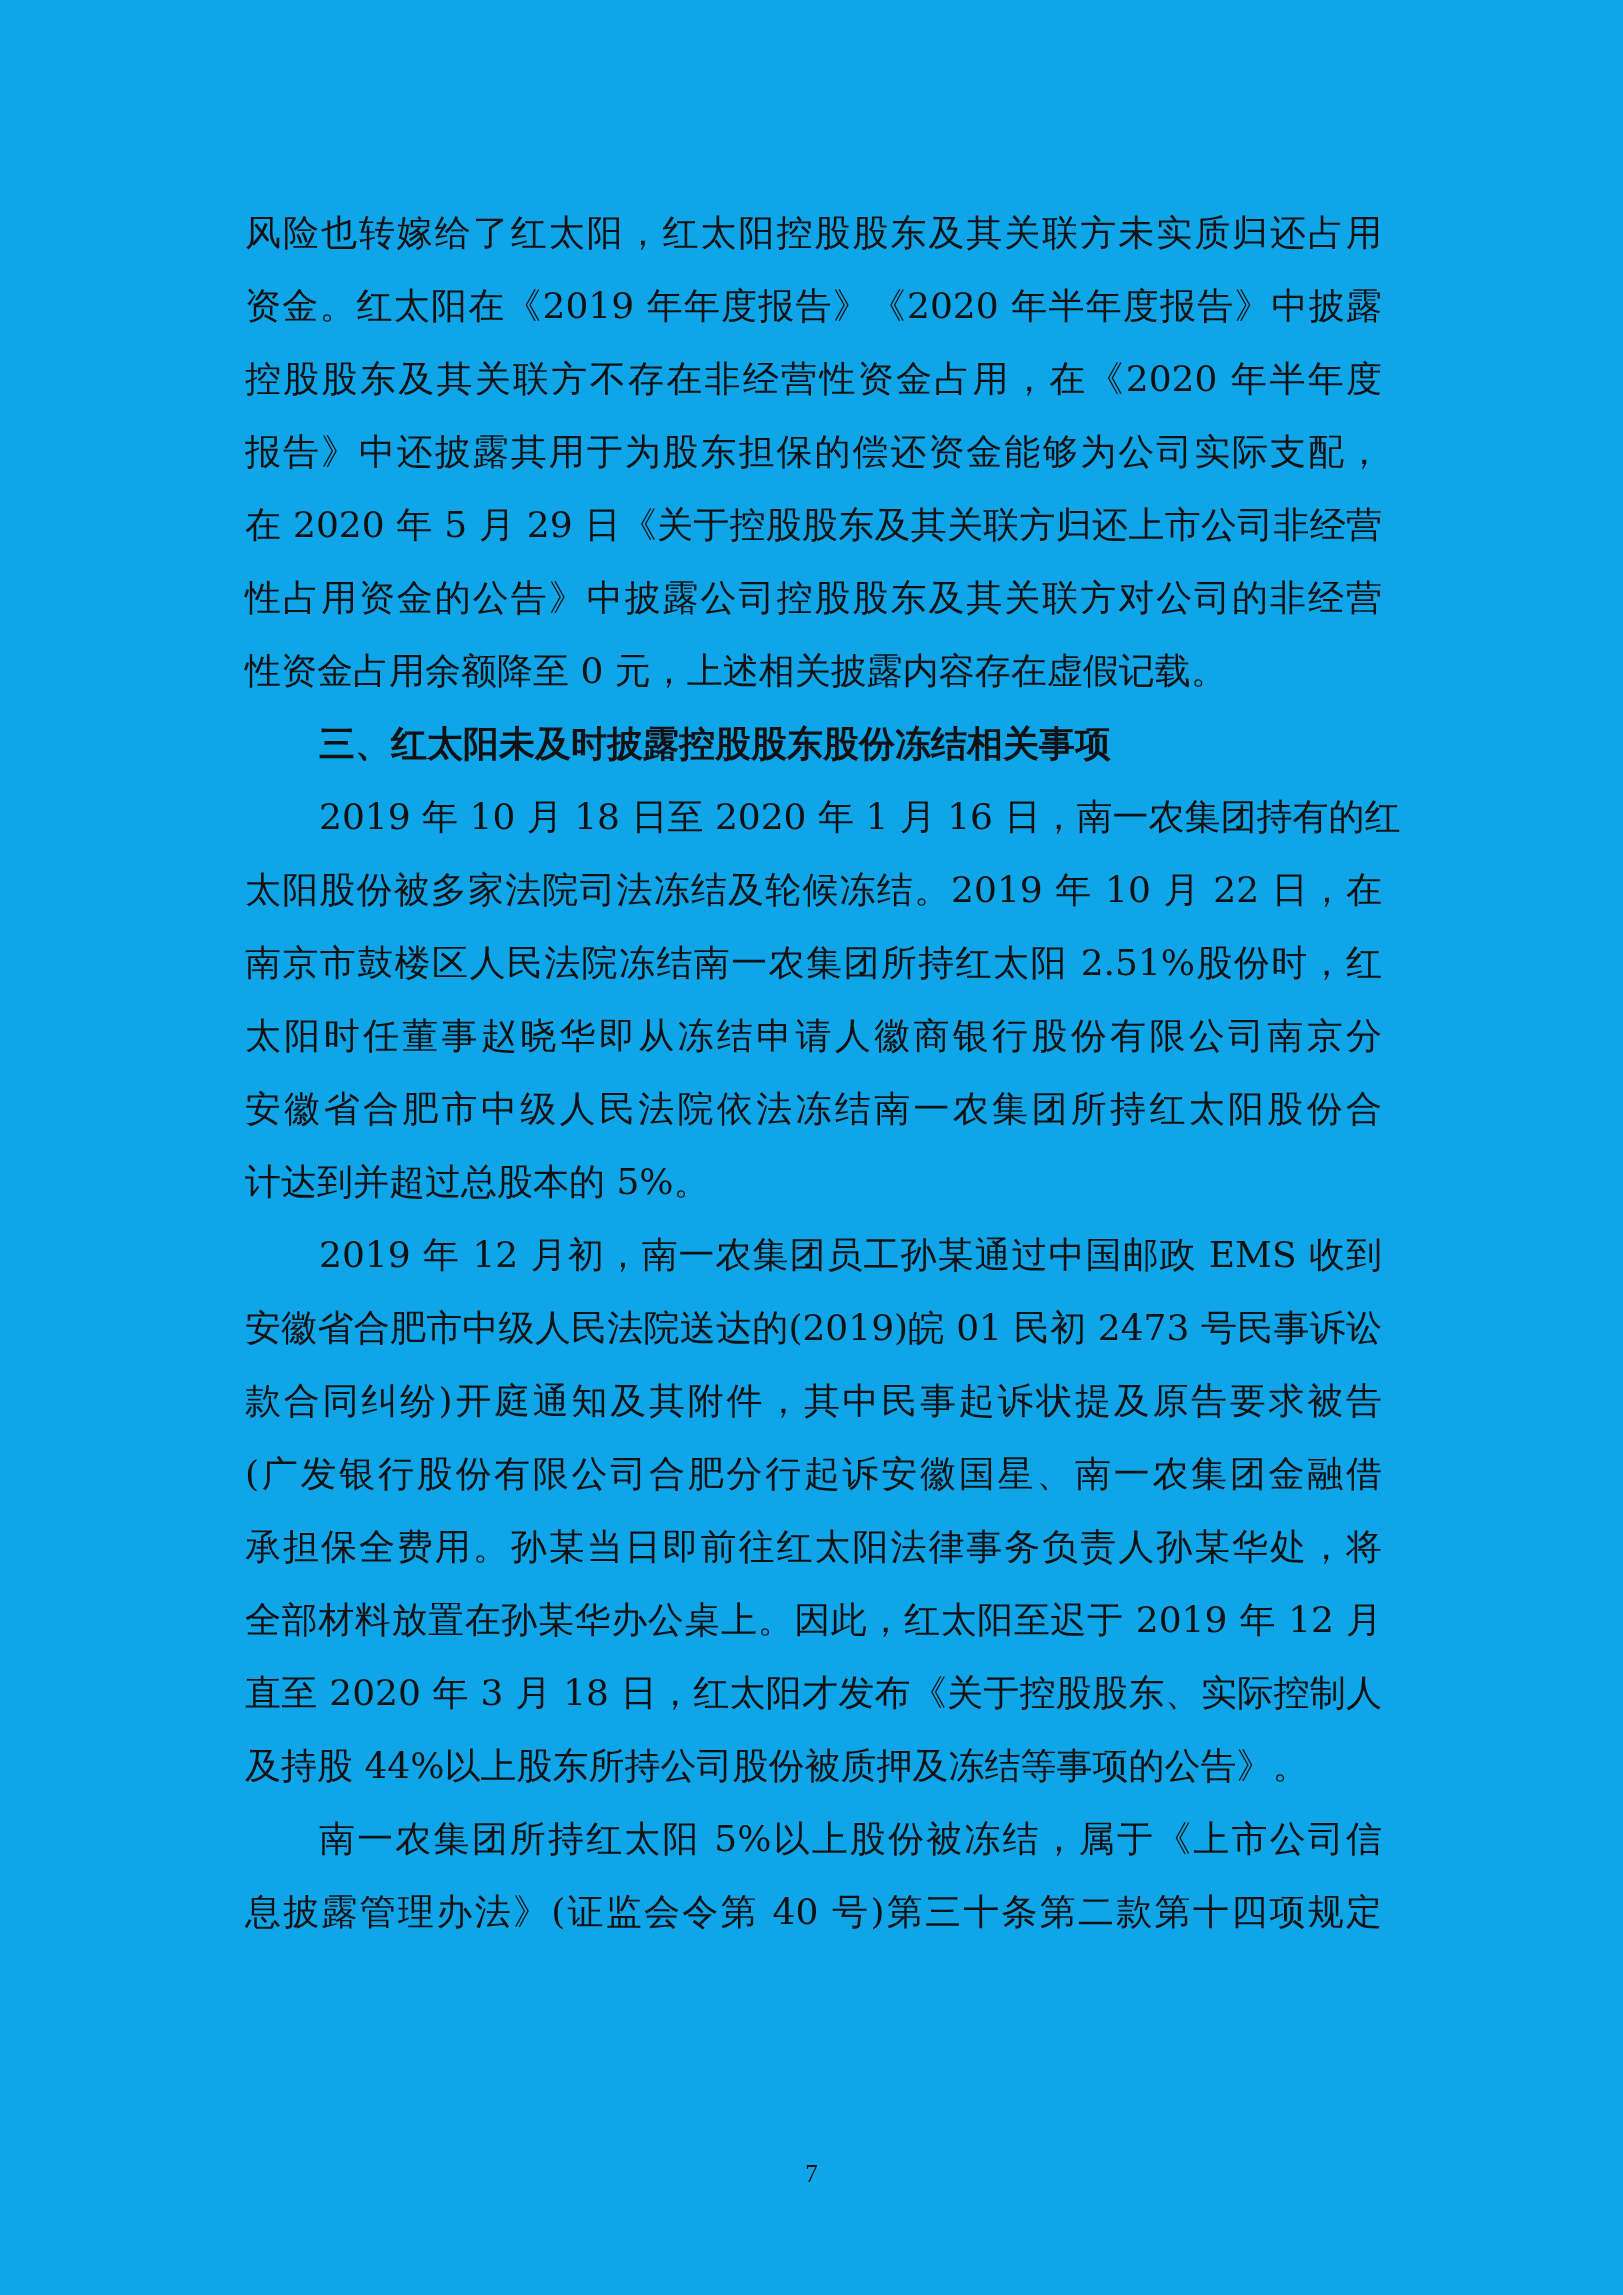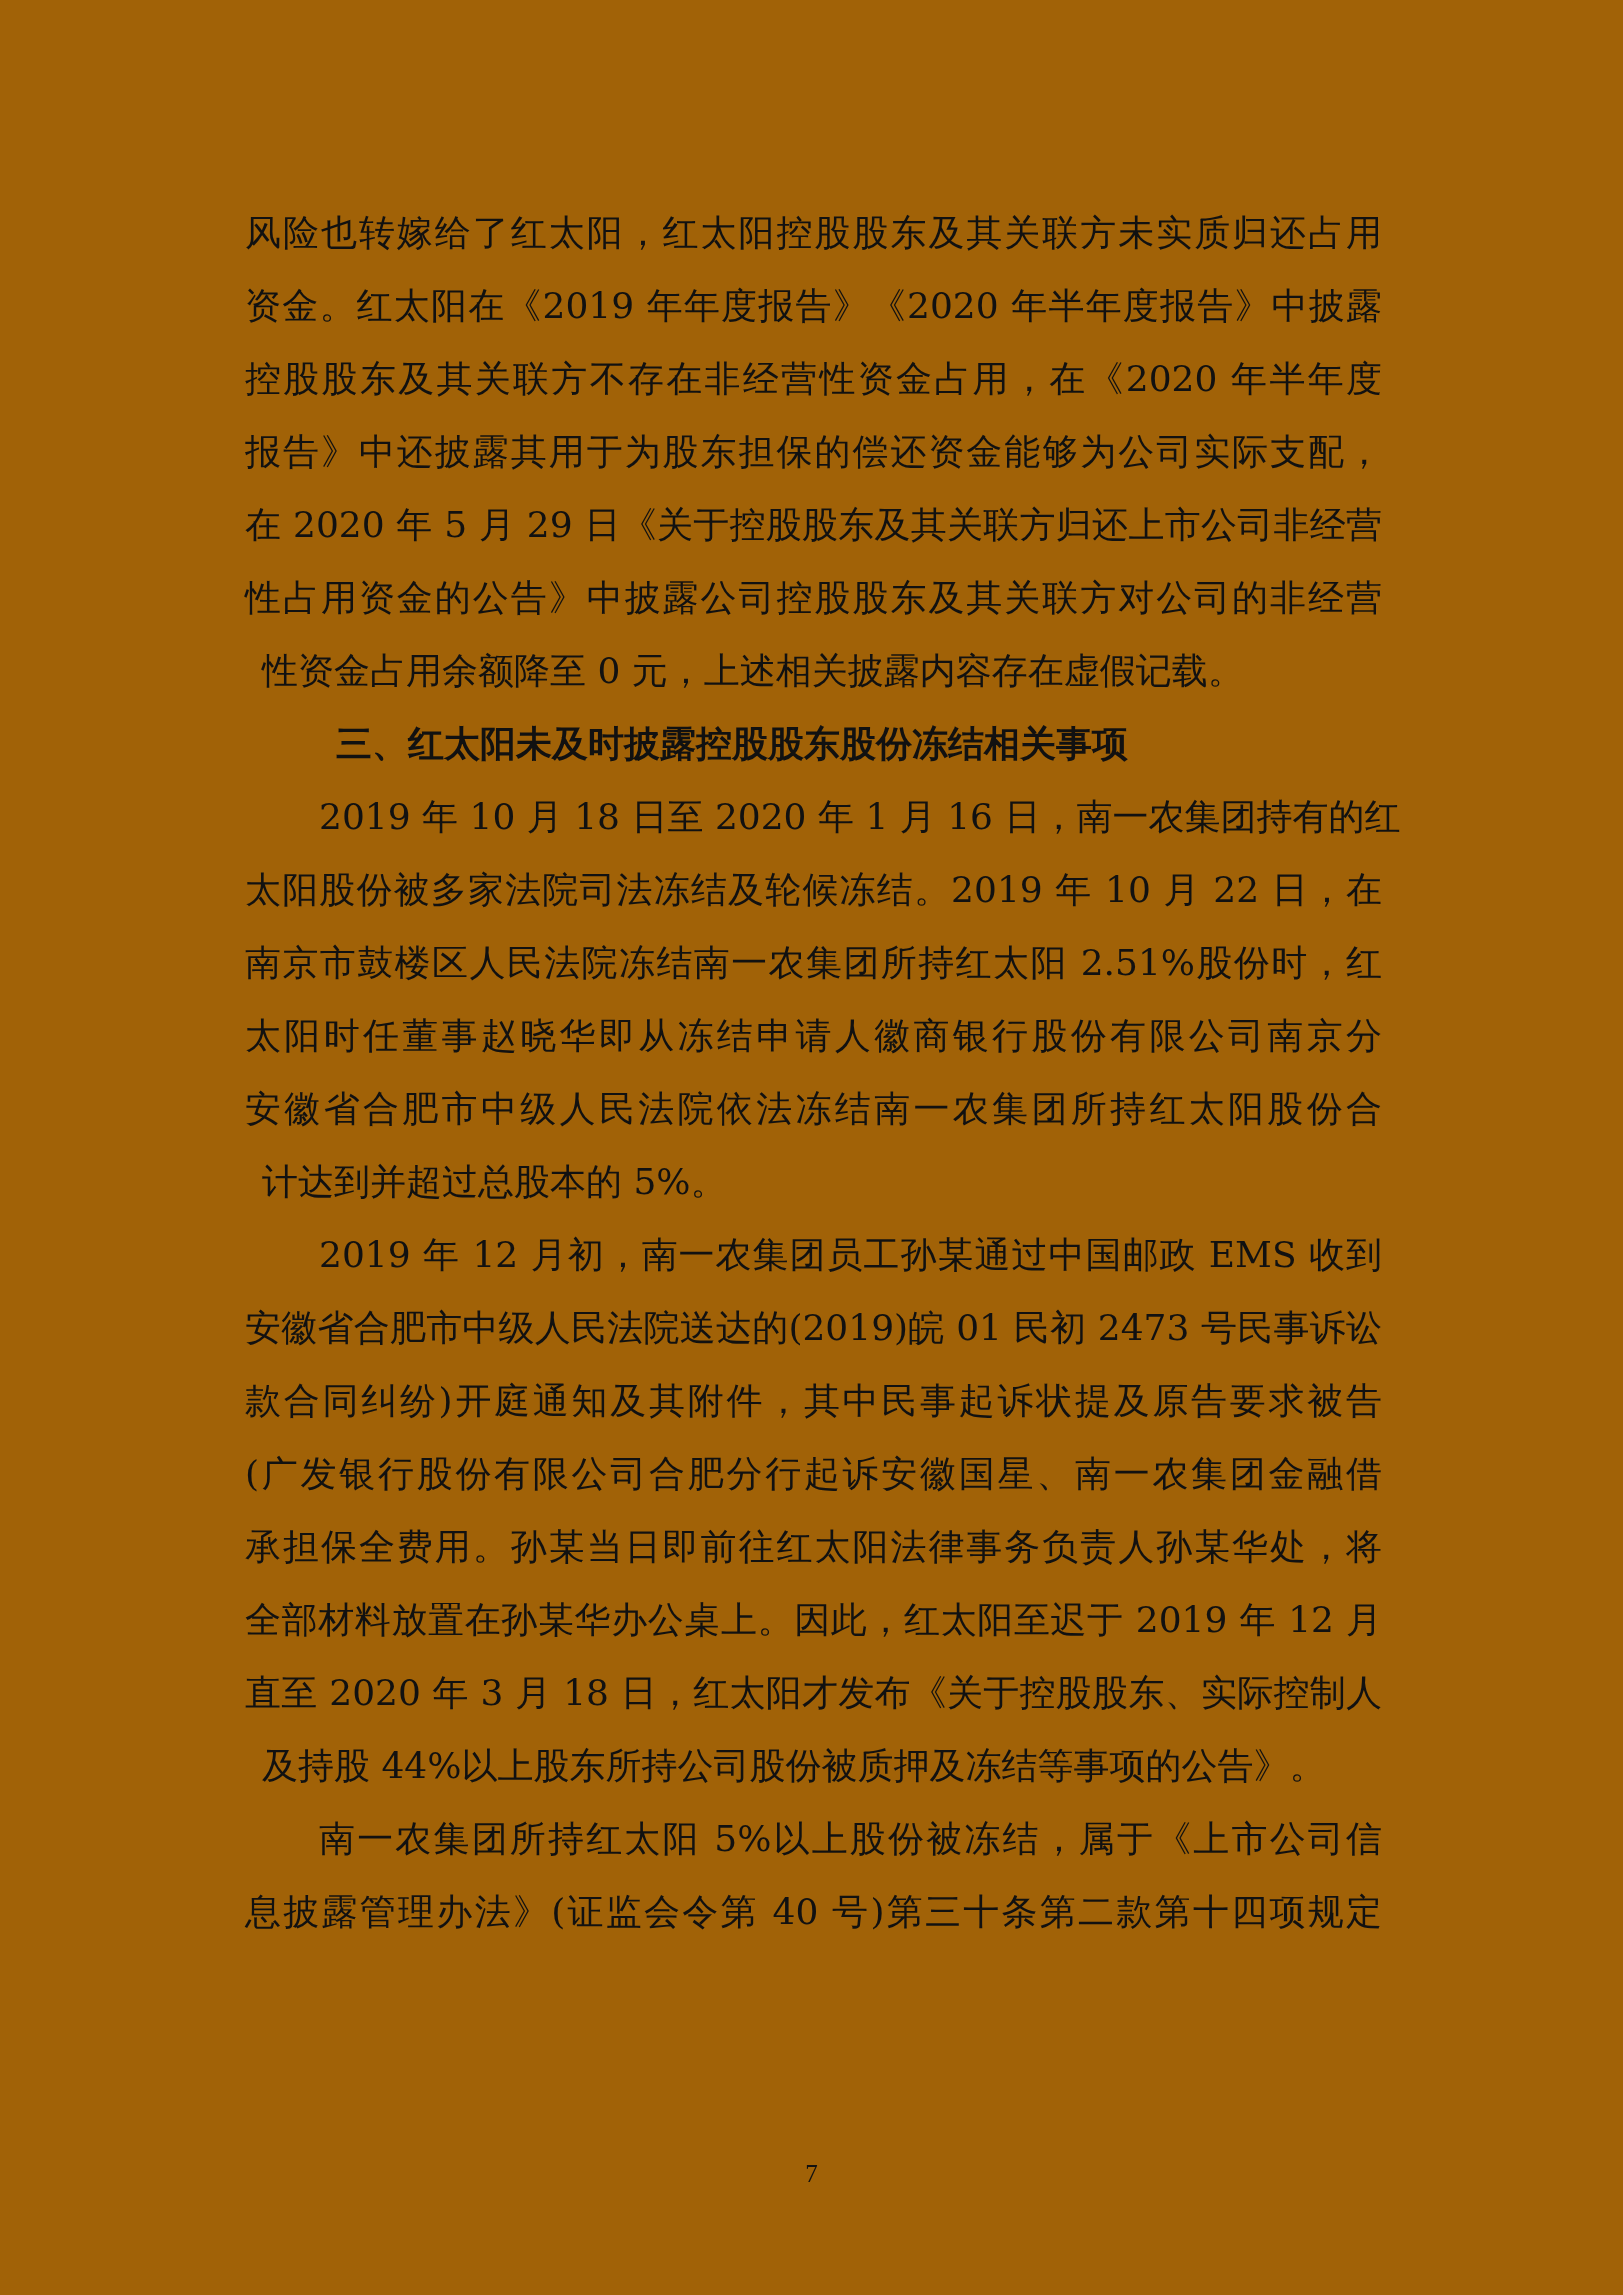--- a/index.html
+++ b/index.html
@@ -1,29 +1,29 @@
 <!DOCTYPE html>
 <html style="font-size:13.5px"><head>
 <meta charset="utf-8">
 <style>
   html, body { margin: 0; padding: 0; background: #ffffff; }
   body { width: 1623px; height: 2295px; position: relative; overflow: hidden; }
   .page {
-    position: absolute; left: 0; top: 0; width: 1623px; height: 2295px; background: #a16207;
+    position: absolute; left: 0; top: 0; width: 1623px; height: 2295px; background: #0ea5e9;
   }
   .body-text {
     position: absolute; left: 245px; top: 196px; width: 1137px;
     font-family: "DejaVu Serif", "Liberation Serif", serif;
     font-size: 36px; line-height: 73px; color: #111;
   }
   .line {
     display: block; white-space: nowrap; height: 73px;
     text-align: justify; text-align-last: justify;
   }
-  .line.last { text-align-last: left; margin-left: 17px; }
+  .line.last { text-align-last: left; }
   .line.indent { padding-left: 74px; }
   .heading { font-family: "DejaVu Sans", "Liberation Sans", sans-serif; font-weight: bold; }
   .page-number {
     position: absolute; left: 0; width: 1623px; top: 2160px; text-align: center;
     font-family: "Liberation Serif", serif; font-size: 25px; color: #111;
   }
 </style>
 </head>
 <body>
 

